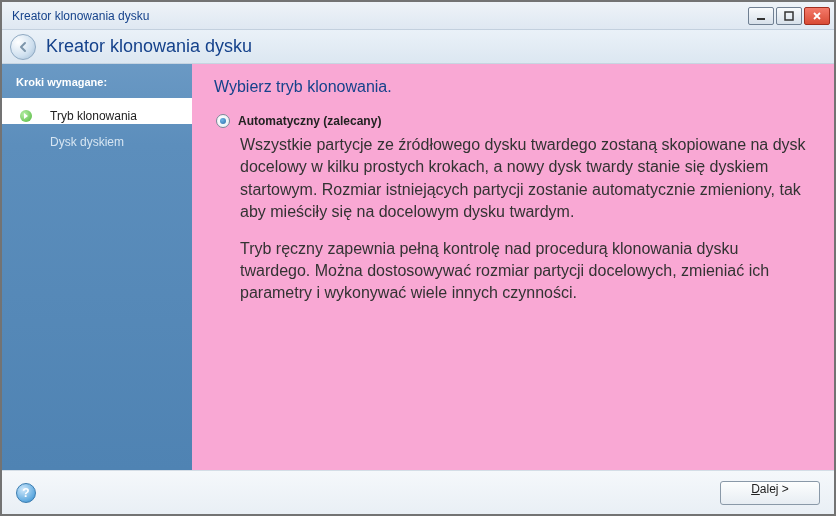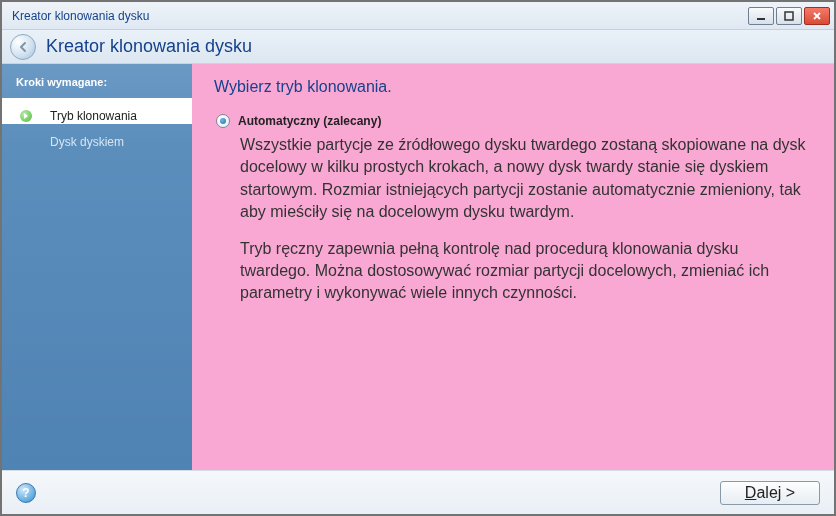--- a/index.html
+++ b/index.html
@@ -111,22 +111,22 @@
     border: 1px solid #3a7cb0;
     color: #fff; font-weight: bold; font-size: 12px;
     display: flex; align-items: center; justify-content: center;
   }
   .footer-spacer { flex: 1; }
   .btn {
     min-width: 100px; height: 24px;
     border: 1px solid #8a99a8;
     border-radius: 3px;
     background: linear-gradient(to bottom, #fdfefe, #e7edf3);
-    color: #222; font-size: 16px;
-    display: flex; align-items: center; justify-content: center;
+    color: #222; font-size: 12px;
+    display: flex; justify-content: center;
     margin-left: 8px;
     padding: 0 14px;
   }
   .btn u { text-decoration: underline; }
 </style>
 </head>
 <body>
 
 <div class="window">
 

